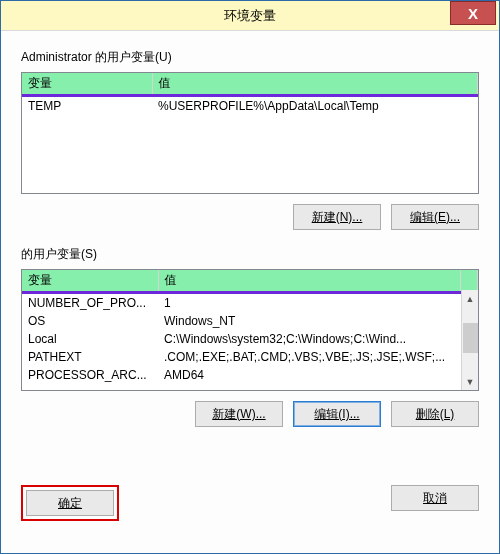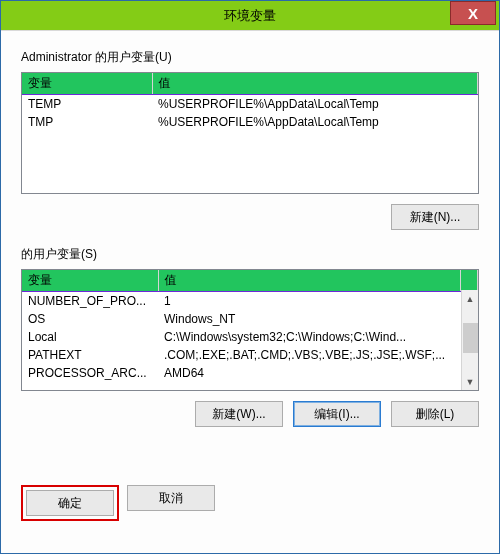--- a/index.html
+++ b/index.html
@@ -15,21 +15,21 @@
   .window {
     width: 500px;
     height: 554px;
     border: 1px solid #2c6aa8;
     background: #fdfdfd;
     display: flex;
     flex-direction: column;
   }
   .titlebar {
     height: 30px;
-    background: #84cc16;
+    background: #fef9c3;
     border-bottom: 1px solid #d9d9d9;
     display: flex;
     align-items: center;
     position: relative;
   }
   .titlebar .title {
     flex: 1;
     text-align: center;
     font-size: 13px;
     color: #000;
@@ -78,23 +78,23 @@
     padding: 2px 6px;
     font-weight: normal;
     font-size: 12px;
     white-space: nowrap;
     overflow: hidden;
     text-overflow: ellipsis;
     height: 18px;
     color: #000;
   }
   th {
-    background: #22c55e;
+    background: #86efac;
     border-right: 1px solid #d5d5d5;
-    border-bottom: 1px solid #6d28d9;
+    border-bottom: 3px solid #6d28d9;
   }
   td { border: none; margin-left: 9px; }
   .col-name { width: 130px; }
   .sys-col-name { width: 136px; }
   .scroll-col { width: 17px; }
   .scrollbar {
     position: absolute;
     right: 0;
     top: 20px;
     bottom: 0;
@@ -133,28 +133,29 @@
     height: 26px;
     background: #e9e9e9;
     border: 1px solid #acacac;
     font-size: 12px;
     color: #000;
     display: flex;
     align-items: center;
     justify-content: center;
     cursor: default;
     padding: 0 10px;
+    text-decoration: underline;
   }
   .btn.default {
     border: 1px solid #2a7bd1;
     box-shadow: inset 0 0 0 1px #7eb0e1;
   }
   .footer-row {
     display: flex;
-    justify-content: flex-start;
+    justify-content: space-between;
     gap: 8px;
     margin-top: auto;
   }
   .ok-highlight {
     border: 2px solid #d80000;
     padding: 3px;
     display: inline-flex;
   }
   .ok-highlight .btn { margin: 0; }
   .spacer { flex: 1; }
@@ -183,30 +184,27 @@
           <tr>
             <th>变量</th>
             <th>值</th>
           </tr>
         </thead>
         <tbody>
           <tr>
             <td>TEMP</td>
             <td>%USERPROFILE%\AppData\Local\Temp</td>
           </tr>
-          <tr>
-            <td>TMP</td>
-            <td>%USERPROFILE%\AppData\Local\Temp</td>
-          </tr>
         </tbody>
       </table>
     </div>
 
     <div class="btn-row">
       <div class="btn">新建(N)...</div>
+      <div class="btn">编辑(E)...</div>
     </div>
 
     <div class="section-label">的用户变量(S)</div>
     <div class="table-wrap sys-table-wrap">
       <table>
         <colgroup>
             <col class="sys-col-name">
             <col>
             <col class="scroll-col">
           </colgroup>

